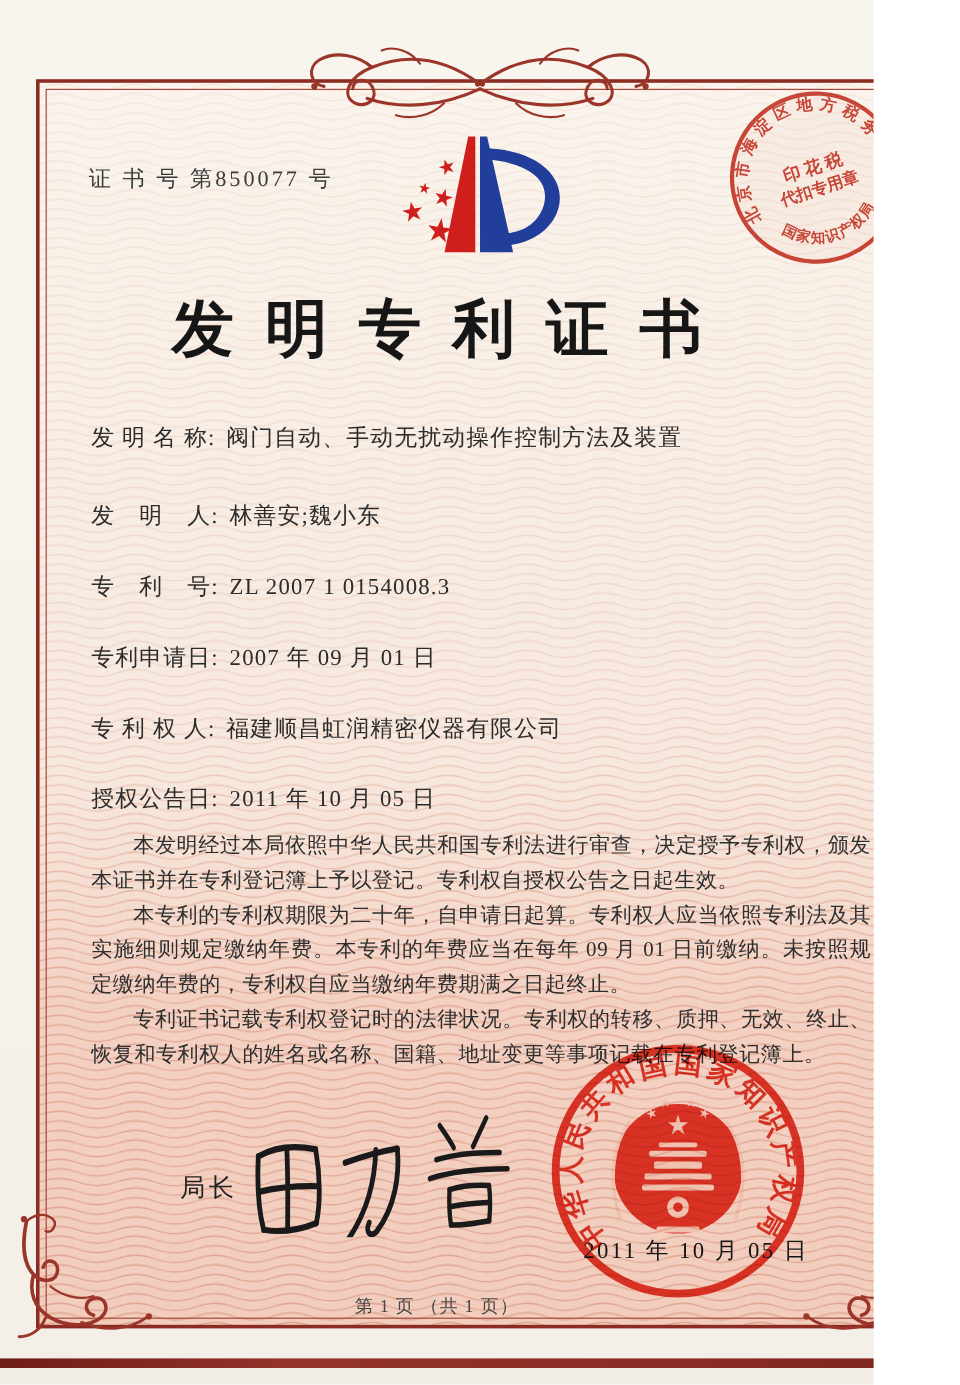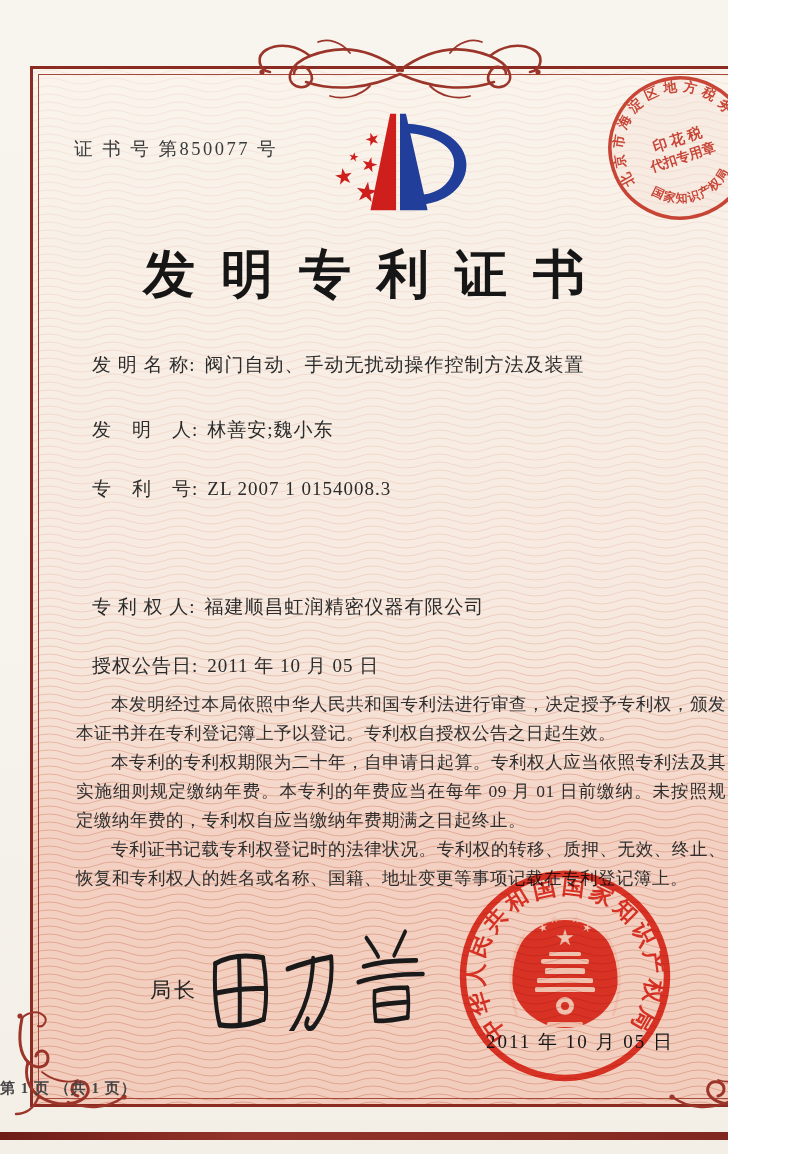--- a/index.html
+++ b/index.html
@@ -14,36 +14,36 @@
   .frame-inner{position:absolute; left:38px; top:74px; width:700px; height:1025px;
     border:1px solid #a5483a; z-index:2; box-sizing:border-box;}
   .flourish{position:absolute; z-index:3;}
   .cert-no{position:absolute; left:74px; top:136px; font-size:18.5px;
     letter-spacing:2.5px; color:#3a3a3a; z-index:4;}
   .logo{position:absolute; left:306px; top:100px; z-index:4;}
   .doc-title{position:absolute; left:0; top:240px; width:100%; text-align:center;
     font-size:52px; font-weight:700; letter-spacing:26px; padding-left:26px;
     box-sizing:border-box; color:#161616; z-index:4;}
   .field-row{position:absolute; left:76px; white-space:nowrap; font-size:19px;
-    color:#2b2b2b; z-index:4; letter-spacing:1px;margin-left:16px;}
+    color:#2b2b2b; z-index:4; letter-spacing:1px;}
   .field-row .val{margin-left:9px;}
   .paras{position:absolute; left:76px; top:690px; width:650px; z-index:4;}
   .paras p{margin:0; font-size:17.5px; line-height:29px; text-align:justify;
     text-indent:2em; color:#2e2e2e; letter-spacing:0.5px;}
   .sig-label{position:absolute; left:150px; top:976px; font-size:21px;
     letter-spacing:3px; color:#222; z-index:4;}
   .sig-svg{position:absolute; left:208px; top:926px; z-index:4;}
   .seal{position:absolute; left:455px; top:866px; z-index:5;
     mix-blend-mode:multiply; opacity:0.96;}
   .seal-date{position:absolute; left:486px; top:1029px; font-size:19px;
     letter-spacing:2px; color:#161616; z-index:7; white-space:nowrap;}
   .tax-stamp{position:absolute; left:604px; top:72px; z-index:5;
     mix-blend-mode:multiply; opacity:0.92;}
-  .footer{position:absolute; left:0; top:1079px; width:100%; 
-    font-size:15px; letter-spacing:1px; color:#454545; z-index:4;font-weight:bold;}
+  .footer{position:absolute; left:0; top:1079px; width:100%; text-align:center;
+    font-size:15px; letter-spacing:1px; color:#454545; z-index:4;}
   .bottom-strip{position:absolute; left:0; top:1132px; width:800px; height:8px;
     background:linear-gradient(90deg,#6f1d18,#93332a 30%,#8b2d25 70%,#7a241d);
     z-index:2;}
 </style>
 </head>
 <body>
 
 <div class="page">
 
   <svg class="bg-waves" width="711" height="1036">
@@ -136,20 +136,23 @@
   <div class="doc-title">发明专利证书</div>
 
   <div class="field-row" style="top:352px;">
     <span>发 明 名 称:</span><span class="val">阀门自动、手动无扰动操作控制方法及装置</span>
   </div>
   <div class="field-row" style="top:417px;text-align:right;">
     <span>发　明　人:</span><span class="val">林善安;魏小东</span>
   </div>
   <div class="field-row" style="top:476px;">
     <span>专　利　号:</span><span class="val">ZL 2007 1 0154008.3</span>
+  </div>
+  <div class="field-row" style="top:535px;">
+    <span>专利申请日:</span><span class="val">2007 年 09 月 01 日</span>
   </div>
   <div class="field-row" style="top:594px;">
     <span>专 利 权 人:</span><span class="val">福建顺昌虹润精密仪器有限公司</span>
   </div>
   <div class="field-row" style="top:653px;">
     <span>授权公告日:</span><span class="val">2011 年 10 月 05 日</span>
   </div>
 
   <div class="paras">
     <p>本发明经过本局依照中华人民共和国专利法进行审查，决定授予专利权，颁发本证书并在专利登记簿上予以登记。专利权自授权公告之日起生效。</p>

